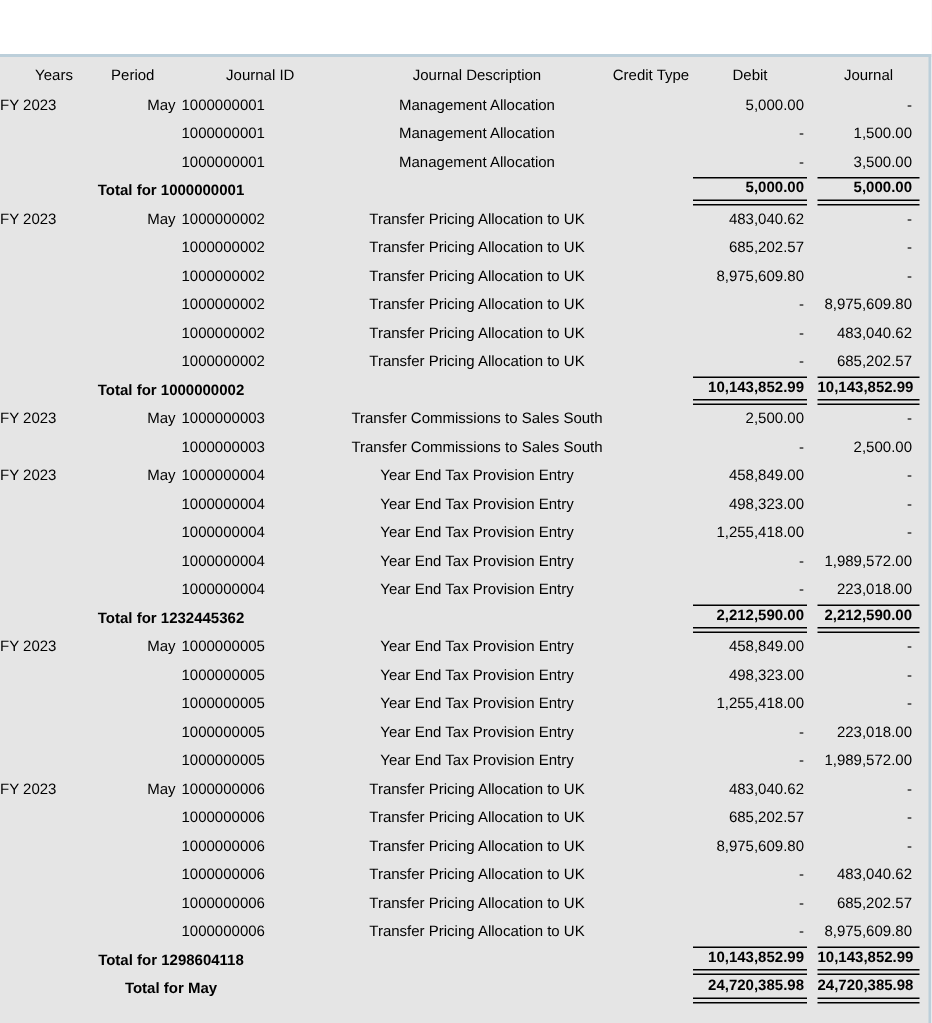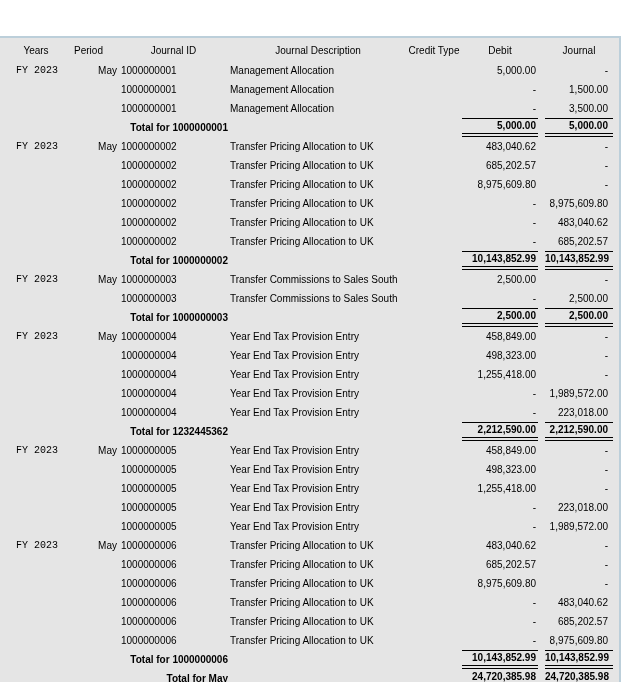--- a/index.html
+++ b/index.html
@@ -45,27 +45,27 @@
 
   td {
     height:19px;
     box-sizing:border-box;
     padding:0;
     line-height:12px;
     vertical-align:middle;
     font-size:10px;
     white-space:nowrap;
   }
-  .c-years  { padding-left:16px;font-family:Liberation Mono, monospace; }
+  .c-years  { padding-left:0; }
   .c-period { padding-left:3px;text-align:right; }
   .c-jid    { padding-left:4px; }
-  .c-desc   { overflow:visible; }
+  .c-desc   { overflow:visible;text-align:center; }
   .num      { text-align:right; padding-right:2px; }
   .c-credit.num { padding-right:5px; }
-  .c-total-label { text-align:right; padding-right:2px; font-weight:700; }
+  .c-total-label { text-align:center; padding-right:2px; font-weight:700; }
   tr.total-row td { font-weight:700; }
   .rule-top    { border-top:1px solid var(--rule,#000); }
   .rule-bottom { border-bottom:4px double var(--rule,#000); }
 
   .bottom-frame { position:absolute; left:0; bottom:0; width:100%; }
   .bf-light  { height:1px; background:var(--b-light,#b4c4cc); }
   .bf-dark   { height:3px; background:var(--b-dark,#2b6890); }
   .bf-medium { height:1px; background:var(--b-med,#8fafc4); }
 </style>
 </head>
@@ -215,28 +215,20 @@
         <tr class="data-row">
           <td class="c-years"></td>
           <td class="c-period"></td>
           <td class="c-jid">1000000003</td>
           <td class="c-desc">Transfer Commissions to Sales South</td>
           <td class="c-bal"></td>
           <td class="c-debit num">-</td>
           <td class="c-gap"></td>
           <td class="c-credit num">2,500.00</td>
         </tr>
-        <tr class="total-row">
-          <td class="c-total-label" colspan="3">Total for 1000000003</td>
-          <td class="c-desc"></td>
-          <td class="c-bal"></td>
-          <td class="c-debit num rule-top rule-bottom">2,500.00</td>
-          <td class="c-gap"></td>
-          <td class="c-credit num rule-top rule-bottom">2,500.00</td>
-        </tr>
         <tr class="data-row">
           <td class="c-years">FY 2023</td>
           <td class="c-period">May</td>
           <td class="c-jid">1000000004</td>
           <td class="c-desc">Year End Tax Provision Entry</td>
           <td class="c-bal"></td>
           <td class="c-debit num">458,849.00</td>
           <td class="c-gap"></td>
           <td class="c-credit num">-</td>
         </tr>
@@ -392,21 +384,21 @@
           <td class="c-years"></td>
           <td class="c-period"></td>
           <td class="c-jid">1000000006</td>
           <td class="c-desc">Transfer Pricing Allocation to UK</td>
           <td class="c-bal"></td>
           <td class="c-debit num">-</td>
           <td class="c-gap"></td>
           <td class="c-credit num">8,975,609.80</td>
         </tr>
         <tr class="total-row">
-          <td class="c-total-label" colspan="3">Total for 1000000006</td>
+          <td class="c-total-label" colspan="3">Total for 1298604118</td>
           <td class="c-desc"></td>
           <td class="c-bal"></td>
           <td class="c-debit num rule-top rule-bottom">10,143,852.99</td>
           <td class="c-gap"></td>
           <td class="c-credit num rule-top rule-bottom">10,143,852.99</td>
         </tr>
         <tr class="total-row">
           <td class="c-total-label" colspan="3">Total for May</td>
           <td class="c-desc"></td>
           <td class="c-bal"></td>

